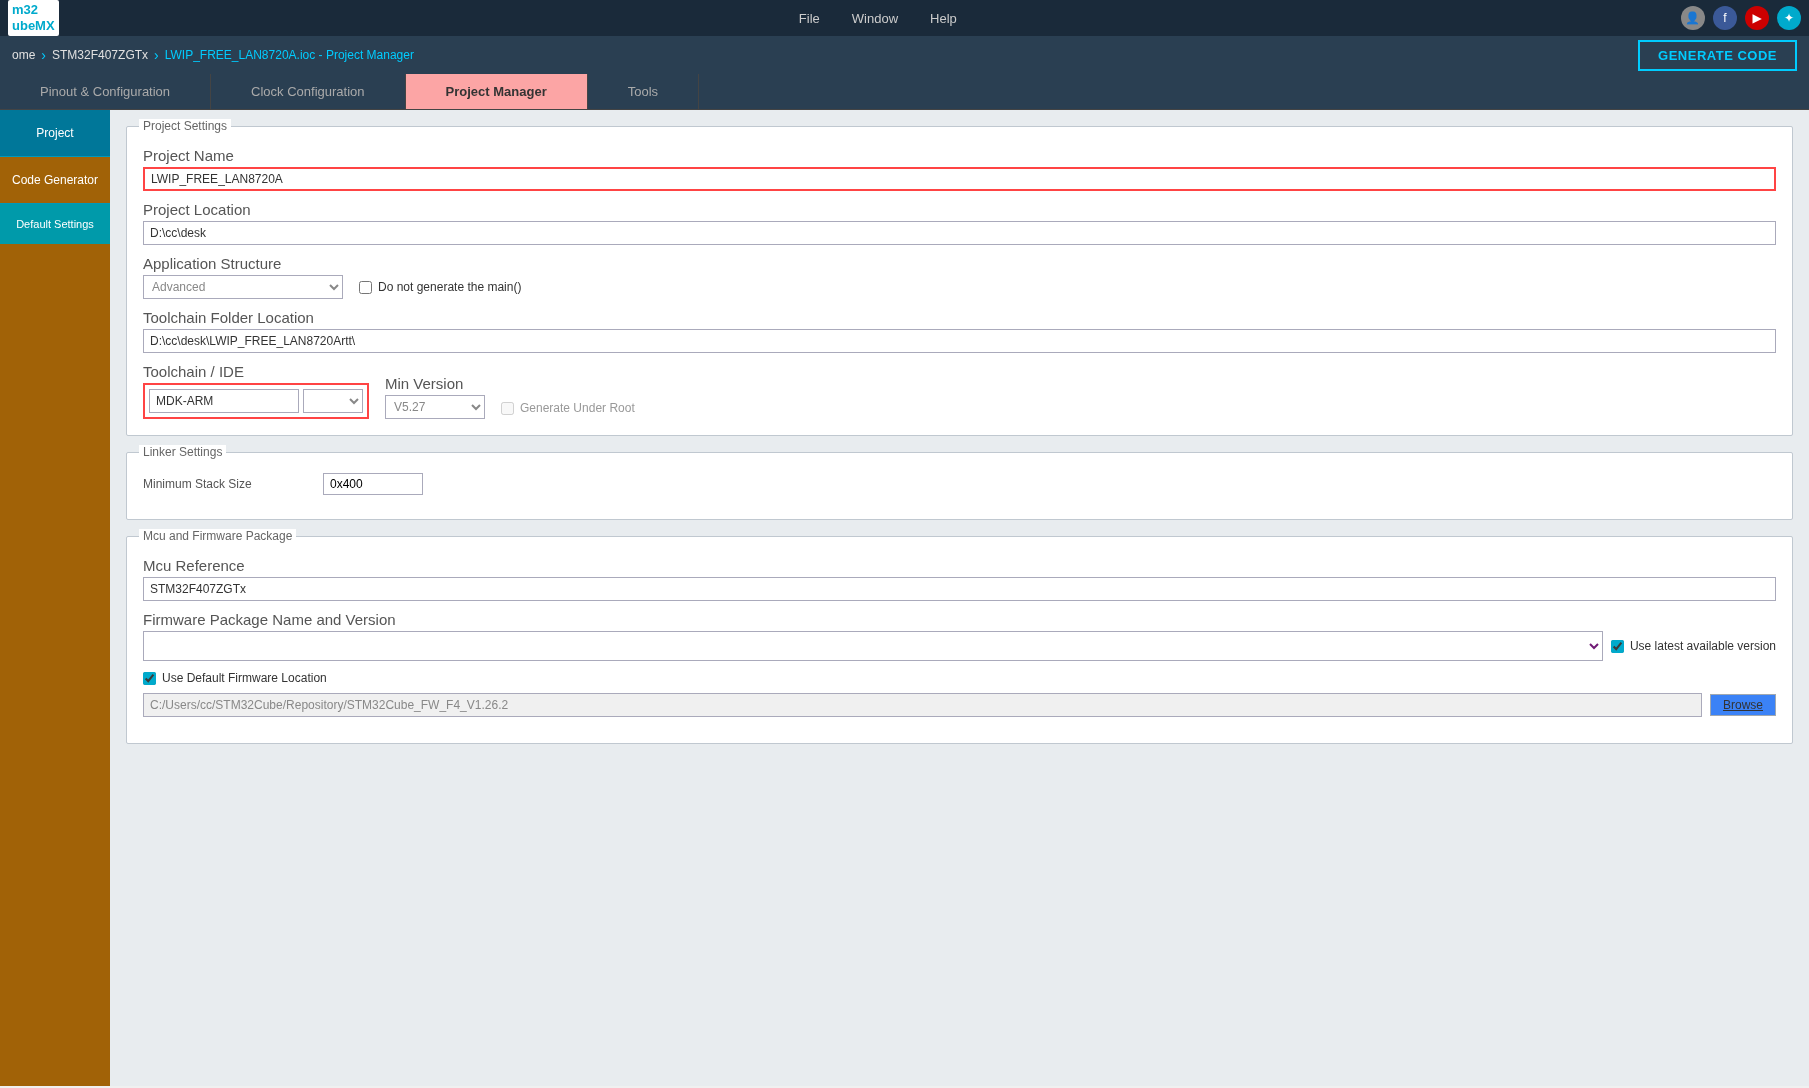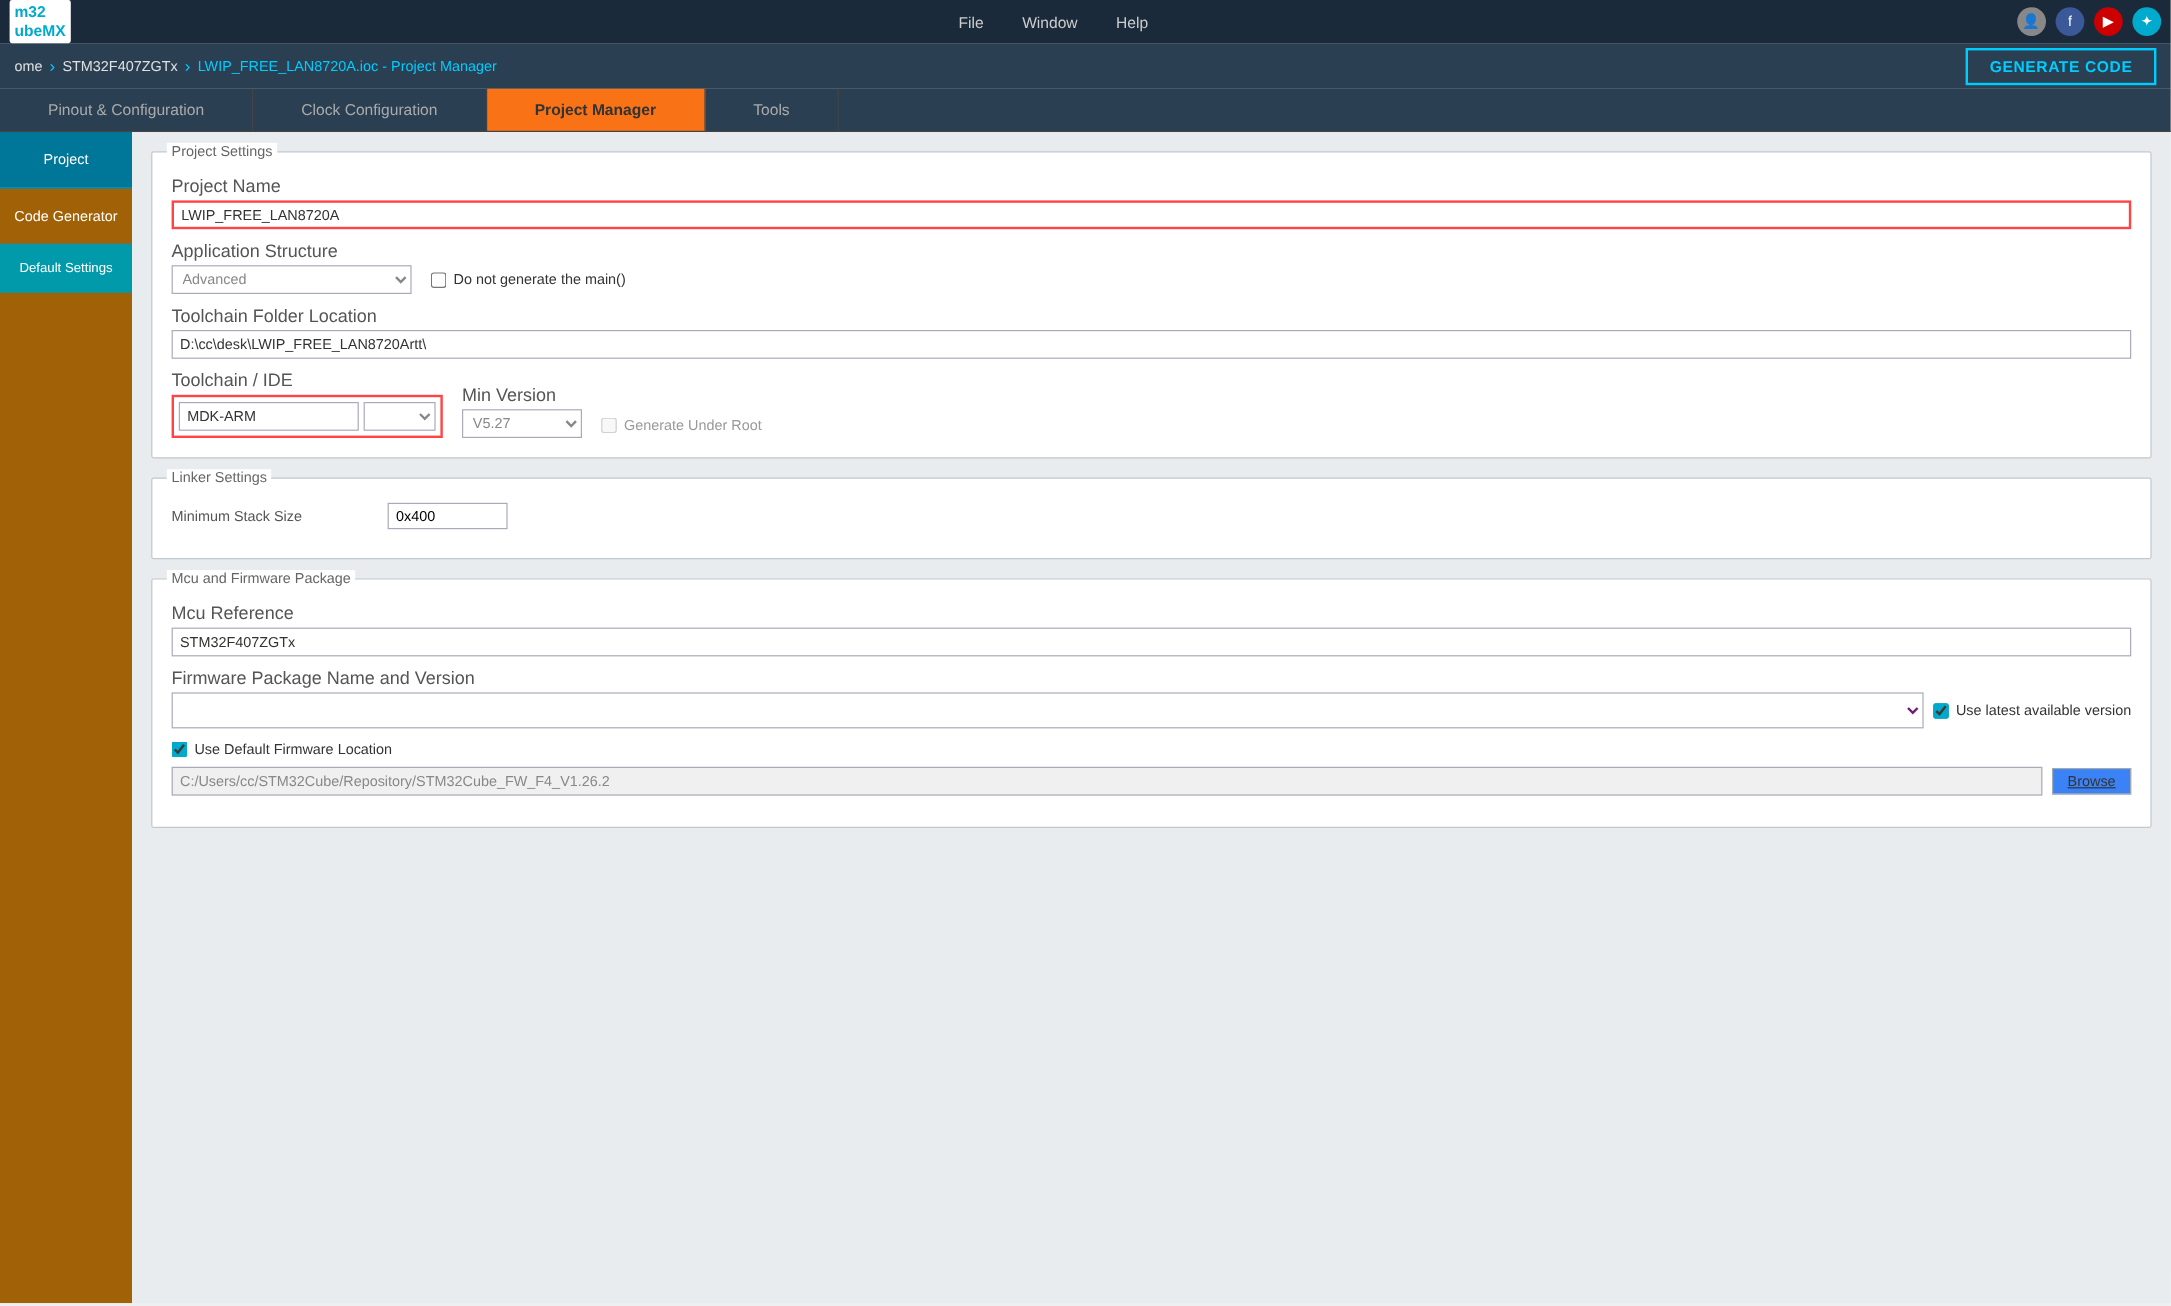--- a/index.html
+++ b/index.html
@@ -103,21 +103,21 @@
     }
     .main-tab {
       padding: 10px 40px;
       color: #aaa;
       cursor: pointer;
       font-size: 13px;
       border-right: 1px solid #444;
       text-align: center;
     }
     .main-tab.active {
-      background: #f97316;
+      background: #fca5a5;
       color: #333;
       font-weight: bold;
     }
 
     
     .layout {
       display: flex;
       min-height: calc(100vh - 112px);
     }
 
@@ -365,20 +365,24 @@
   <div class="main-content">
 
     <div class="section-box">
       <span class="section-title">Project Settings</span>
 
       <div class="form-row pt-8">
         <label class="form-label">Project Name</label>
         <input type="text" class="form-input highlighted" value="LWIP_FREE_LAN8720A" style="">
       </div>
 
+      <div class="form-row">
+        <label class="form-label">Project Location</label>
+        <input type="text" class="form-input" value="D:\cc\desk" style="">
+      </div>
 
       <div class="form-row">
         <label class="form-label">Application Structure</label>
         <div class="app-struct-row">
           <select class="form-select" style="width:200px;">
             <option>Advanced</option>
           </select>
           <div class="checkbox-row">
             <input type="checkbox" id="doNotGenMain" style="">
             <label class="checkbox-label" for="doNotGenMain">Do not generate the main()</label>

